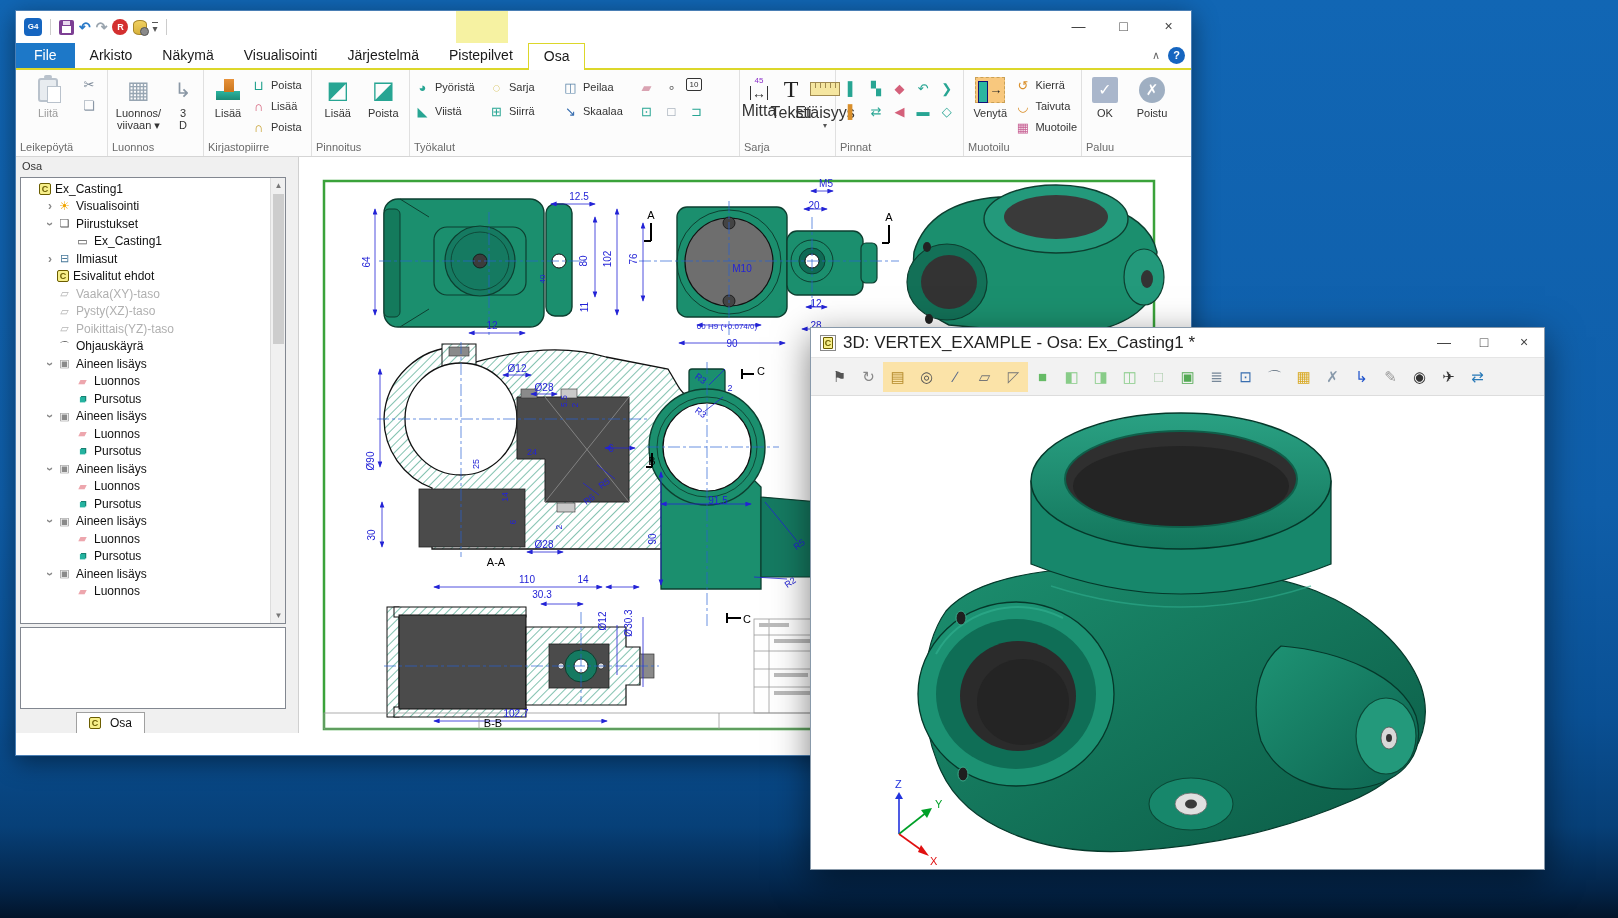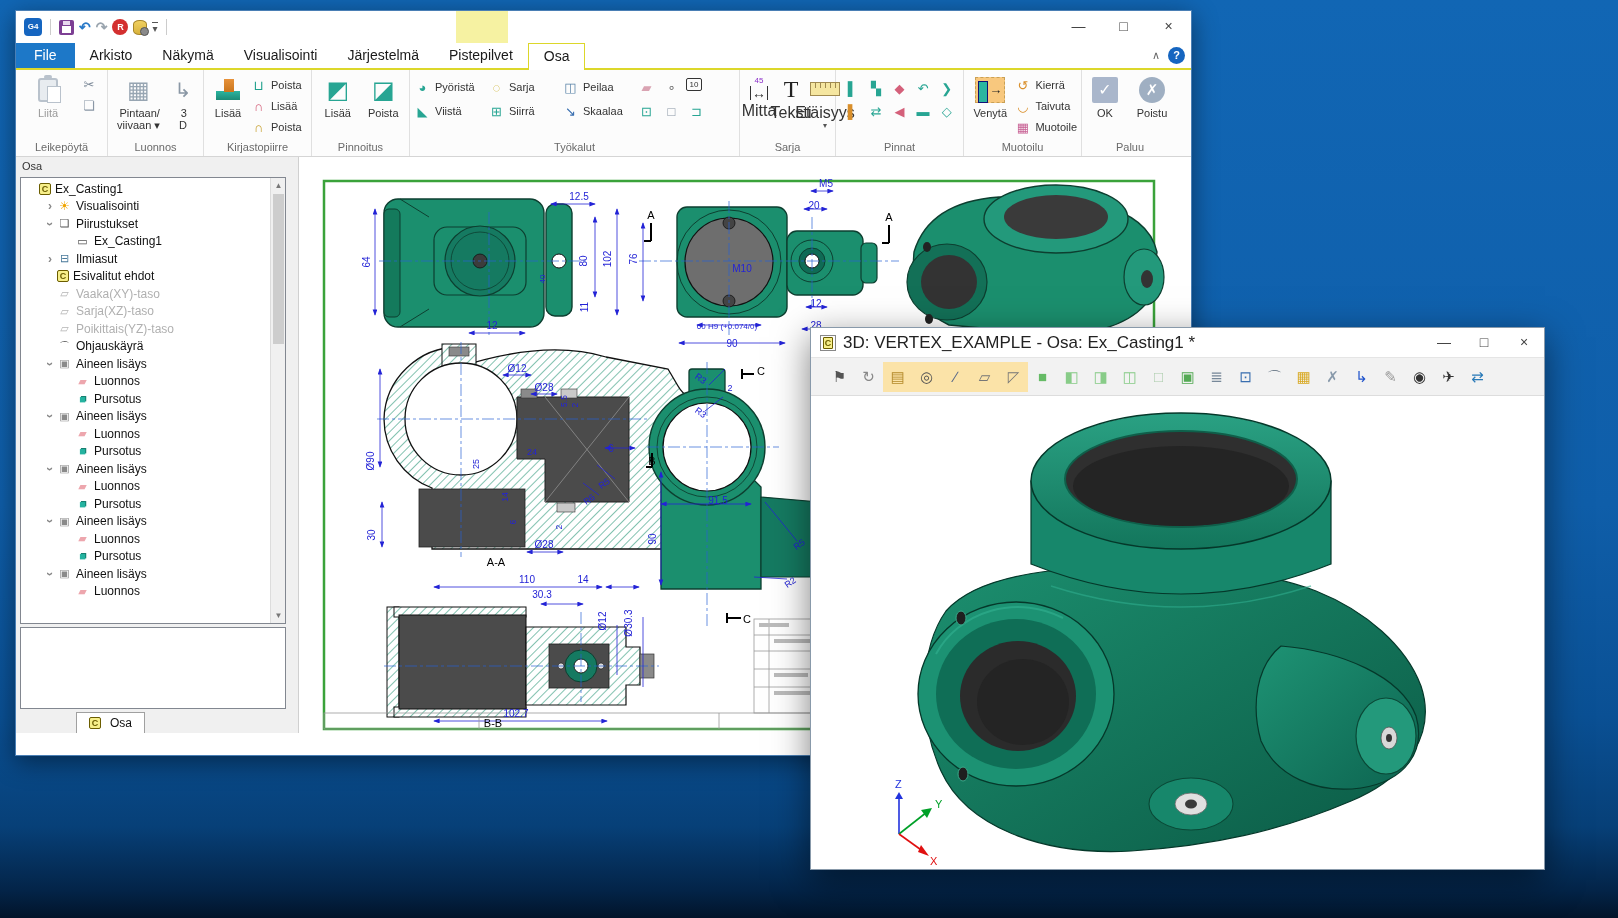--- a/index.html
+++ b/index.html
@@ -37,24 +37,24 @@
   .tab-file { background:#1d78c8; color:#fff; padding:0 18px; }
   .tab-ctx { background:#fff; border:1px solid #dcd72a; border-bottom:none; margin-bottom:-2px; line-height:24px; }
   .tab-right { position:absolute; right:6px; top:0; height:25px; display:flex; align-items:center; gap:8px; }
   .chev { color:#666; font-size:11px; }
   .helpbtn { width:17px; height:17px; background:#1565c0; border-radius:50%; color:#fff; font-size:11px;
     font-weight:bold; text-align:center; line-height:17px; }
 
   
   .ribbon { height:87px; background:#fcfcfc; display:flex; border-bottom:1px solid #d5d5d5; }
   .rgroup { display:flex; flex-direction:column; border-right:1px solid #e0e0e0; padding:3px 4px 0 4px; }
-  .rgroup-label { text-align:center; font-size:11px; color:#6a6a6a; height:17px; line-height:16px; margin-top:auto; }
+  .rgroup-label { font-size:11px; color:#6a6a6a; height:17px; line-height:16px; margin-top:auto; }
   .rg-content { display:flex; flex:1; align-items:flex-start; gap:2px; }
   .bigbtn { display:flex; flex-direction:column; align-items:center; width:56px; padding-top:2px; }
-  .bigbtn .blabel { font-size:11px; color:#333; text-align:right; line-height:12px; margin-top:2px; }
+  .bigbtn .blabel { font-size:11px; color:#333; text-align:center; line-height:12px; margin-top:2px; }
   .bigbtn.disabled .blabel { color:#9a9a9a; }
   .bicon { height:30px; display:flex; align-items:center; justify-content:center; font-size:22px; }
   .smallcol { display:flex; flex-direction:column; justify-content:flex-start; gap:1px; padding-top:2px; }
   .smallbtn { display:flex; align-items:center; gap:4px; font-size:11px; color:#333; height:20px; }
   .smallbtn .sicon { width:17px; text-align:center; font-size:13px; }
   .iconbtn { width:22px; height:20px; text-align:center; font-size:13px; line-height:20px; }
   .clip-ic { width:20px; height:24px; border:2px solid #b9c2cc; border-radius:3px; position:relative; background:#e8ecf0; }
   .clip-ic::after { content:""; position:absolute; right:-5px; bottom:-3px; width:12px; height:15px; background:#fff; border:1px solid #b9c2cc; }
   .clip-ic::before { content:""; position:absolute; left:4px; top:-5px; width:8px; height:4px; background:#b9c2cc; border-radius:2px; }
   .libadd-ic { width:26px; height:26px;
@@ -192,21 +192,21 @@
         </div>
         <div class="rgroup-label">Leikepöytä</div>
       </div>
 
       <div class="rgroup" style="width:96px">
         <div class="rg-content">
           <div class="bigbtn">
             <div class="bicon">
                 <span style="font-size: 24px; color: rgb(151, 165, 178);">▦</span>
               </div>
-            <div class="blabel"><span>Pintaan/</span><br><span>viivaan ▾</span></div>
+            <div class="blabel"><span>Luonnos/</span><br><span>viivaan ▾</span></div>
           </div>
           <div class="bigbtn" style="width:34px">
             <div class="bicon">
                 <span style="font-size: 20px; color: rgb(138, 151, 165);">↳</span>
               </div>
             <div class="blabel"><span>3</span><br><span>D</span></div>
           </div>
         </div>
         <div class="rgroup-label">Luonnos</div>
       </div>
@@ -424,21 +424,21 @@
                 <span>Esivalitut ehdot</span>
               </div>
               <div class="trow dis" style="padding-left: 22px;">
                 <span class="texp"></span>
                 <span class="tico ic-plane">▱</span>
                 <span>Vaaka(XY)-taso</span>
               </div>
               <div class="trow dis" style="padding-left: 22px;">
                 <span class="texp"></span>
                 <span class="tico ic-plane">▱</span>
-                <span>Sarja(XZ)-taso</span>
+                <span>Pysty(XZ)-taso</span>
               </div>
               <div class="trow dis" style="padding-left: 22px;">
                 <span class="texp"></span>
                 <span class="tico ic-plane">▱</span>
                 <span>Poikittais(YZ)-taso</span>
               </div>
               <div class="trow" style="padding-left: 22px;">
                 <span class="texp"></span>
                 <span class="tico ic-curve">⌒</span>
                 <span>Ohjauskäyrä</span>

